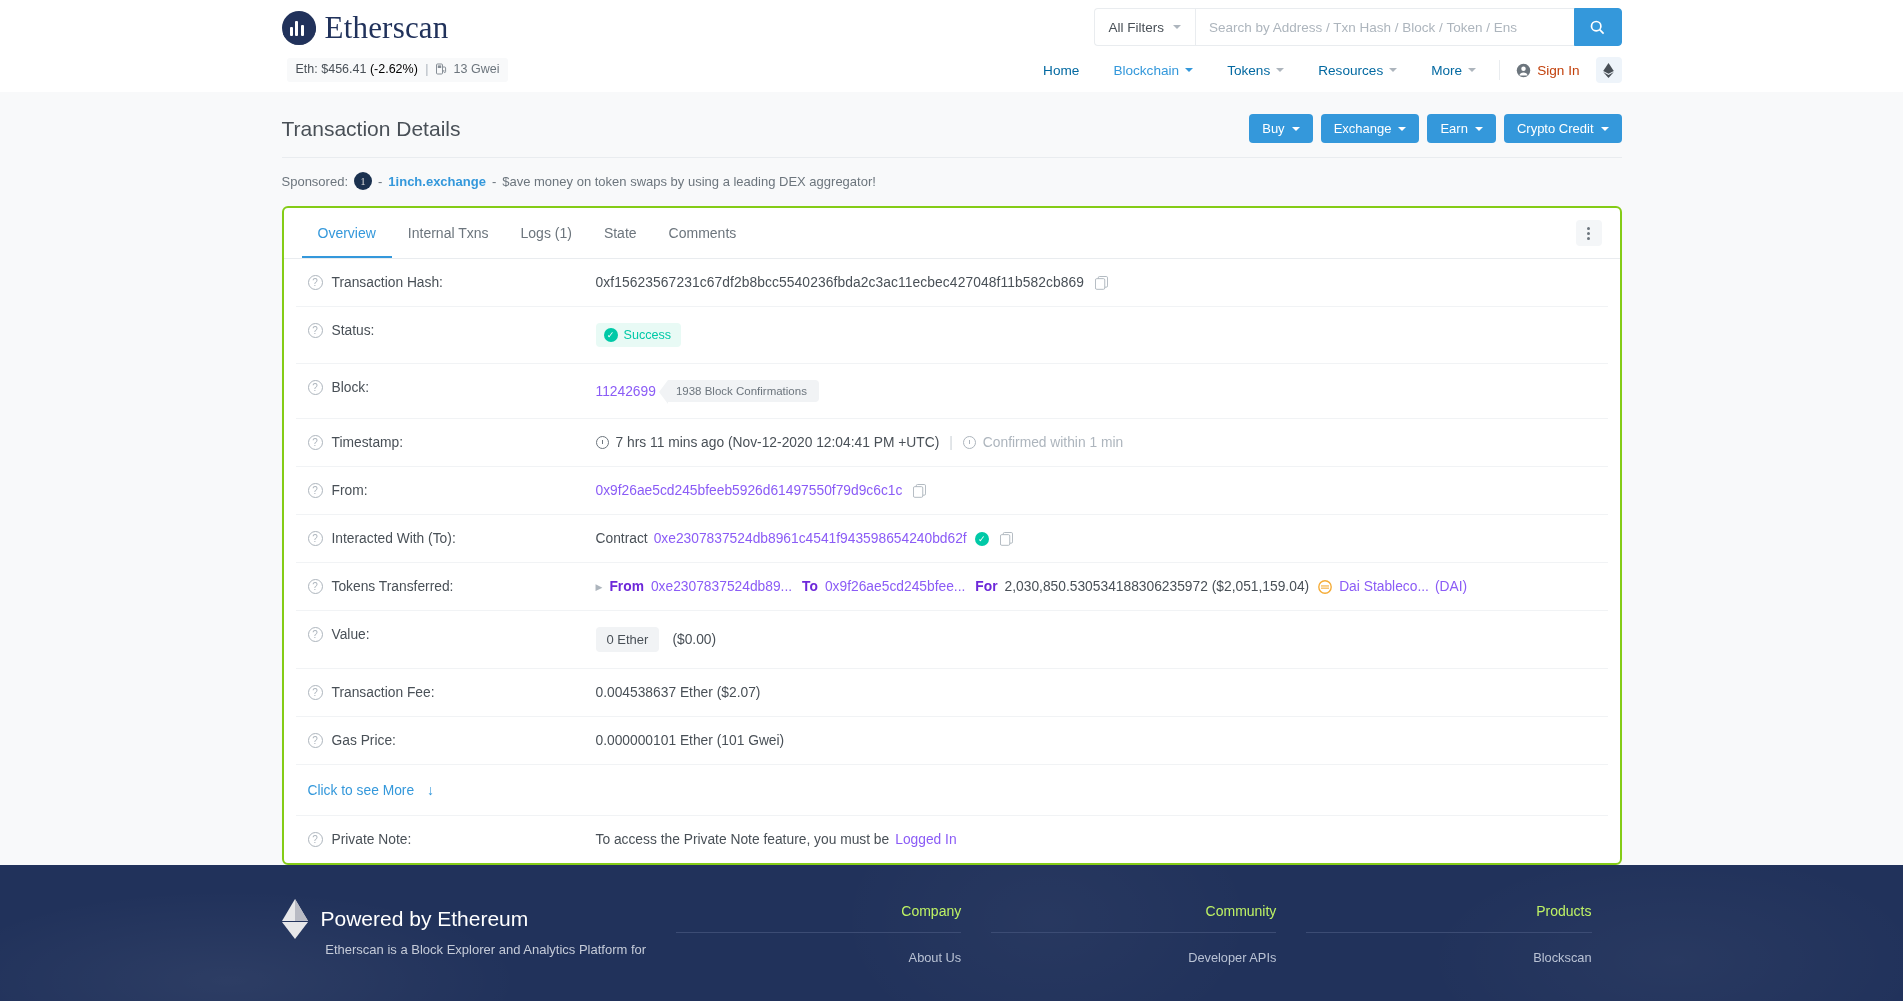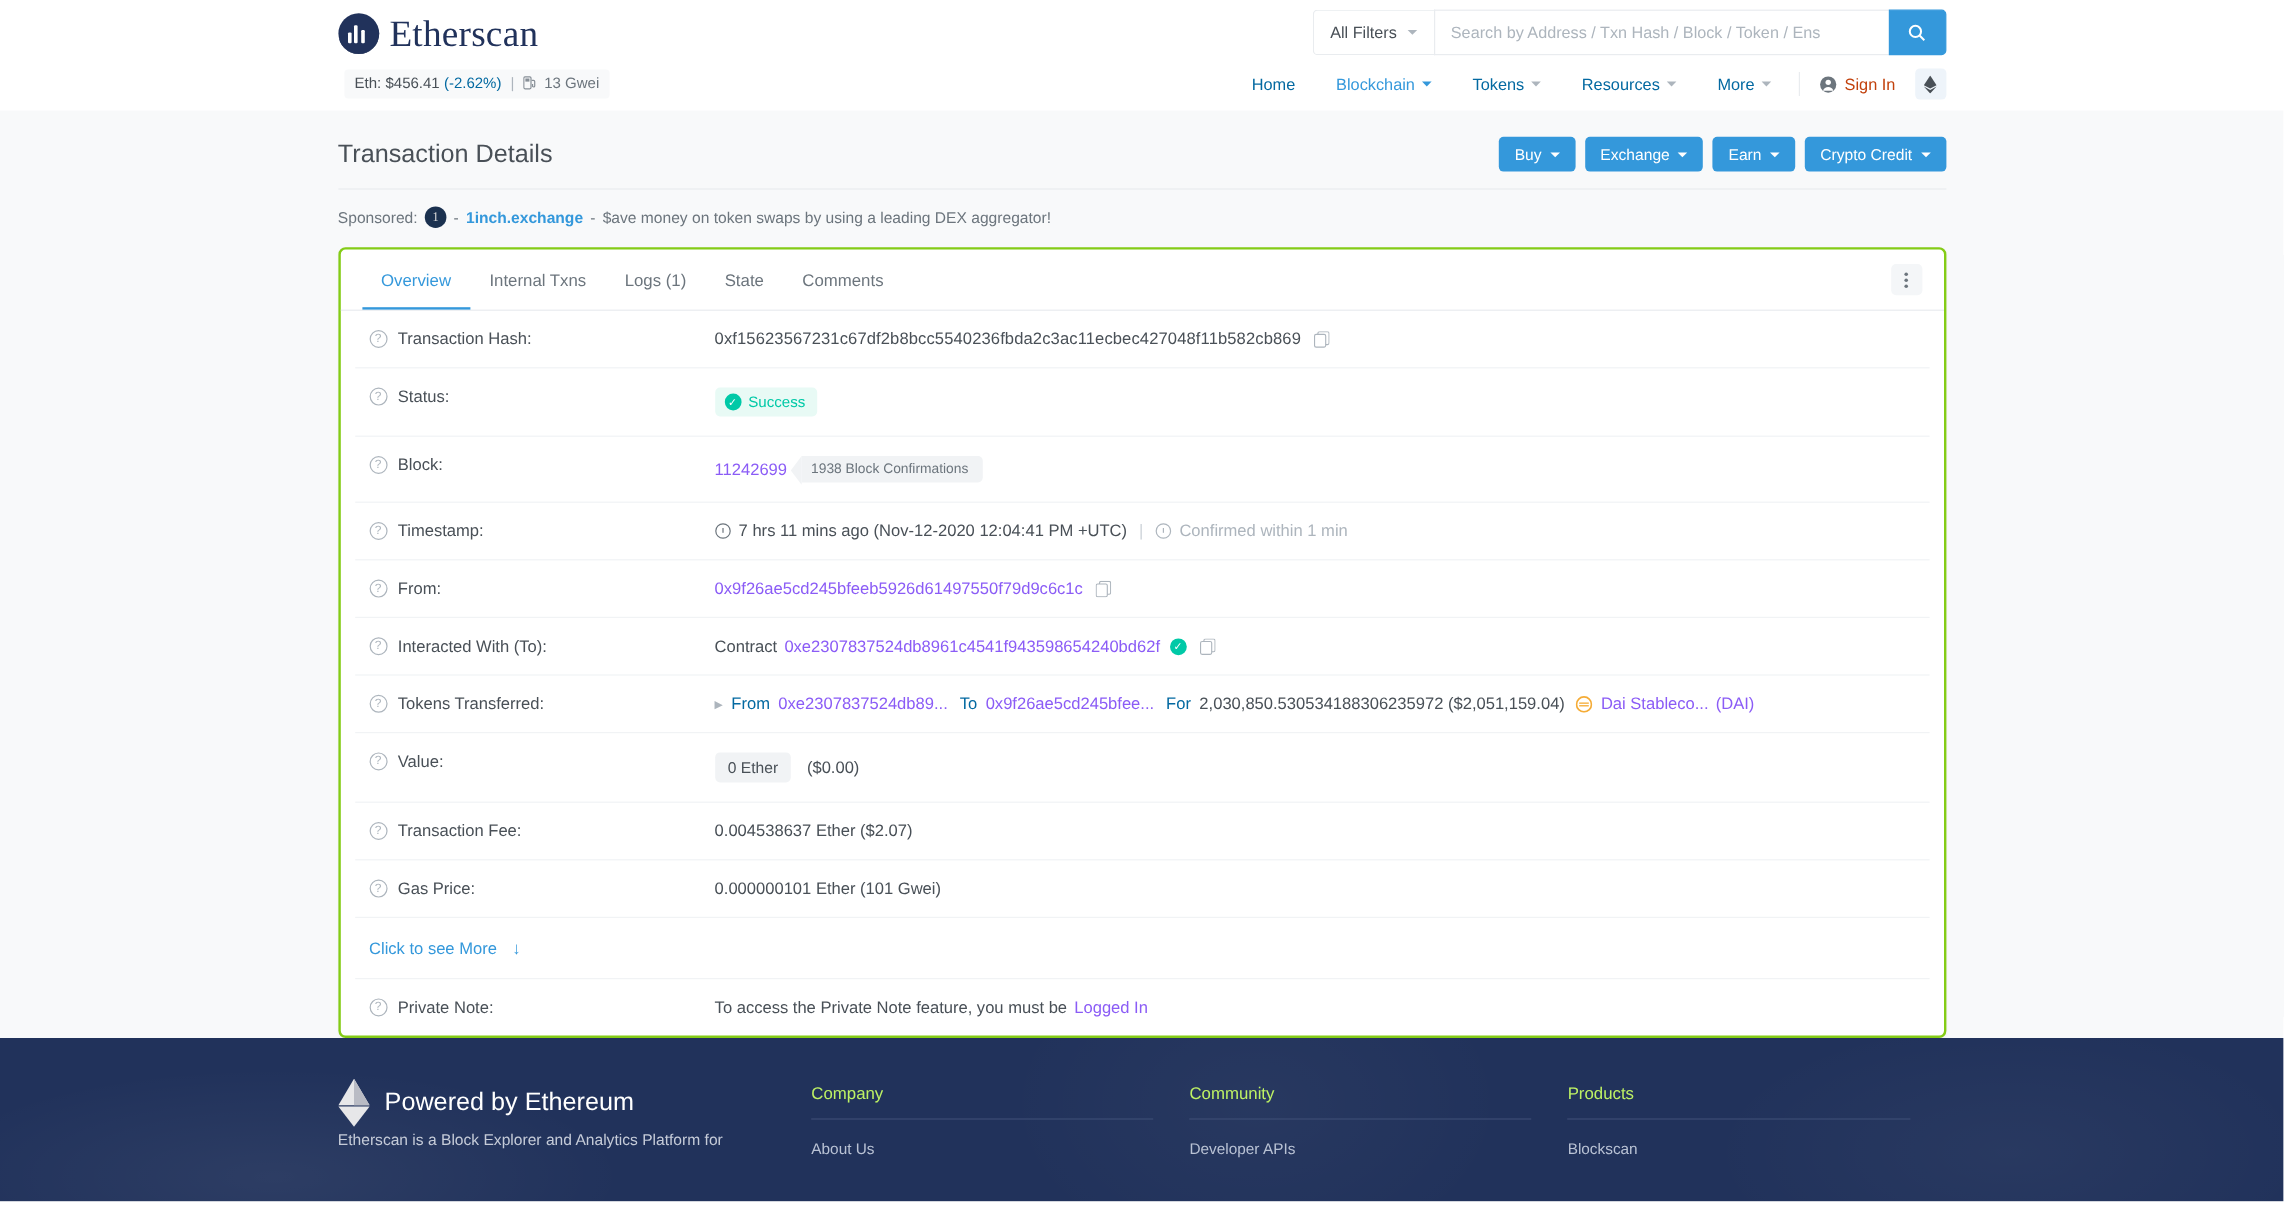--- a/index.html
+++ b/index.html
@@ -25,21 +25,21 @@
   .brand-mark .bars i { display:block; width:3.2px; background:#fff; border-radius:1px; }
   .brand-mark .swoosh { position:absolute; left:-3px; bottom:-10px; width:46px; height:22px;
       background:#979ca4; border-radius:50%; transform:rotate(-12deg); }
   .brand-mark .swoosh2 { position:absolute; left:-5px; bottom:-3px; width:46px; height:22px;
       background:#21325b; border-radius:50%; transform:rotate(-12deg); }
   .brand-text { font-family:"Liberation Serif", serif; font-size:31px; color:#21325b; letter-spacing:0.2px; }
 
   .eth-price { position:absolute; left:5px; top:58px; background:#f8f9fa; border-radius:3px;
       padding:4px 9px; font-size:12.5px; color:#6c757d; white-space:nowrap; }
   .eth-price b { color:#495057; font-weight:normal; }
-  .eth-price .dn { color:#0369a1; }
+  .eth-price .dn { color:#000000; }
   .eth-price .sep { color:#adb5bd; margin:0 4px; }
   .eth-price .gasicon { display:inline-block; vertical-align:-2px; margin-right:3px; }
 
   .searchwrap { position:absolute; right:0; top:8px; display:flex; height:38px; width:528px; }
   .filters { display:flex; align-items:center; gap:9px; border:1px solid #e9ecef; border-right:none;
       background:#fff; border-radius:4px 0 0 4px; padding:0 14px; font-size:13.5px; color:#495057; white-space:nowrap; }
   .caret { width:0;height:0;border-left:4px solid transparent;border-right:4px solid transparent;
       border-top:4.5px solid #adb5bd; display:inline-block; }
   .search-input { flex:1; border:1px solid #e9ecef; border-right:none; border-left:1px solid #e9ecef;
       padding:0 13px; font-size:13.5px; color:#495057; outline:none; font-family:inherit; }
@@ -112,38 +112,38 @@
   .clock:after { content:""; position:absolute; left:5px; top:2.5px; width:1.3px; height:4px; background:#6c757d; }
   .clock.grey { border-color:#adb5bd; }
   .clock.grey:after { background:#adb5bd; }
   .muted { color:#adb5bd; }
   .divider-pipe { color:#ced4da; margin:0 10px; }
 
   .verified { width:14px;height:14px;border-radius:50%;background:#00c9a7;color:#fff;font-size:9px;
       display:inline-flex;align-items:center;justify-content:center; margin-left:8px; }
 
   .tok-arrow { color:#adb5bd; font-size:9px; margin-right:7px; }
-  .b { font-weight:normal; color:#0369a1; }
+  .b { font-weight:bold; color:#6d28d9; }
   .tok-icon { display:inline-block; width:14px;height:14px; margin:0 7px 0 9px; vertical-align:-2px; }
 
   .pill-grey { background:#f1f3f5; color:#495057; border-radius:4px; padding:5px 11px; font-size:13px; }
 
   .seemore { padding:17px 0 17px 12px; border-bottom:1px solid #f1f3f5; }
   .seemore a { color:#3498db; font-size:13.8px; }
   .down-arrow { color:#3498db; margin-left:9px; }
 
   
   .footer { background:#21325b; color:#fff; padding:34px 0 0; position:relative; overflow:hidden; height:136px; }
   .footer:before{ content:""; position:absolute; inset:0;
     background:
       radial-gradient(ellipse 420px 130px at 12% 85%, rgba(255,255,255,.055), transparent 70%),
       radial-gradient(ellipse 300px 200px at 55% 40%, rgba(255,255,255,.03), transparent 70%),
       radial-gradient(ellipse 360px 160px at 88% 70%, rgba(255,255,255,.035), transparent 70%);
   }
-  .footer-inner { width:1340px; margin:0 auto; display:flex; position:relative; z-index:2; }
+  .footer-inner { width:1340px; margin:0 auto; display:flex; position:relative; z-index:2;text-align:right; }
   .f-left { width:420px; padding-right:30px; }
   .f-brand { display:flex; align-items:center; gap:13px; }
   .eth-logo { width:26px; height:40px; position:relative; }
   .eth-logo .top { position:absolute; top:0; left:0; width:0;height:0;
       border-left:13px solid transparent; border-right:13px solid transparent; border-bottom:22px solid #e7e7e9; }
   .eth-logo .topd { position:absolute; top:0; left:13px; width:0;height:0;
       border-left:0 solid transparent; border-right:13px solid transparent; border-bottom:22px solid #b9bbc4; }
   .eth-logo .bot { position:absolute; bottom:0; left:0; width:0;height:0;
       border-left:13px solid transparent; border-right:13px solid transparent; border-top:17px solid #e7e7e9; }
   .f-brand-text { font-size:21px; color:#fff; }

